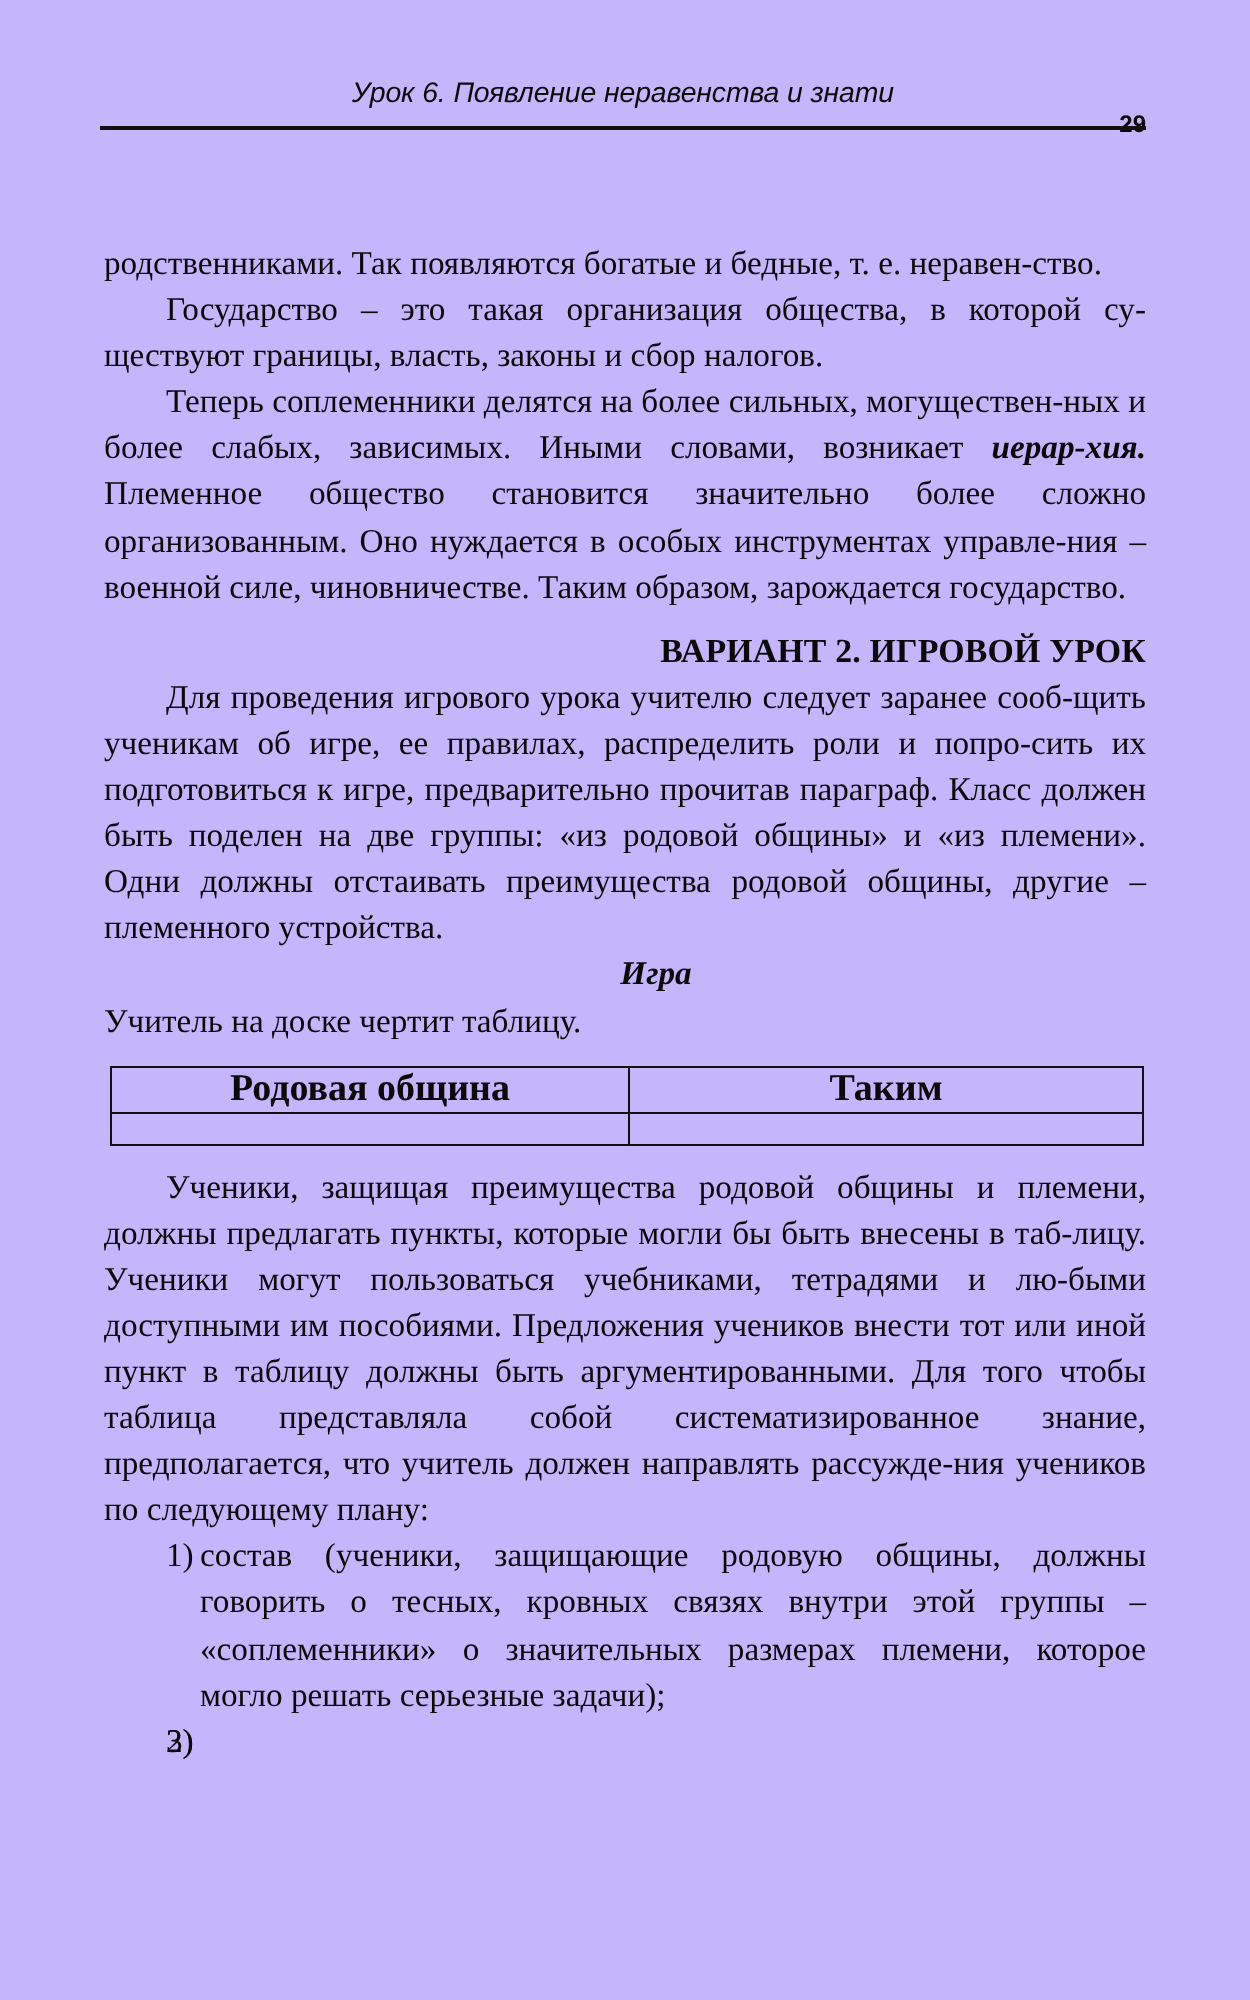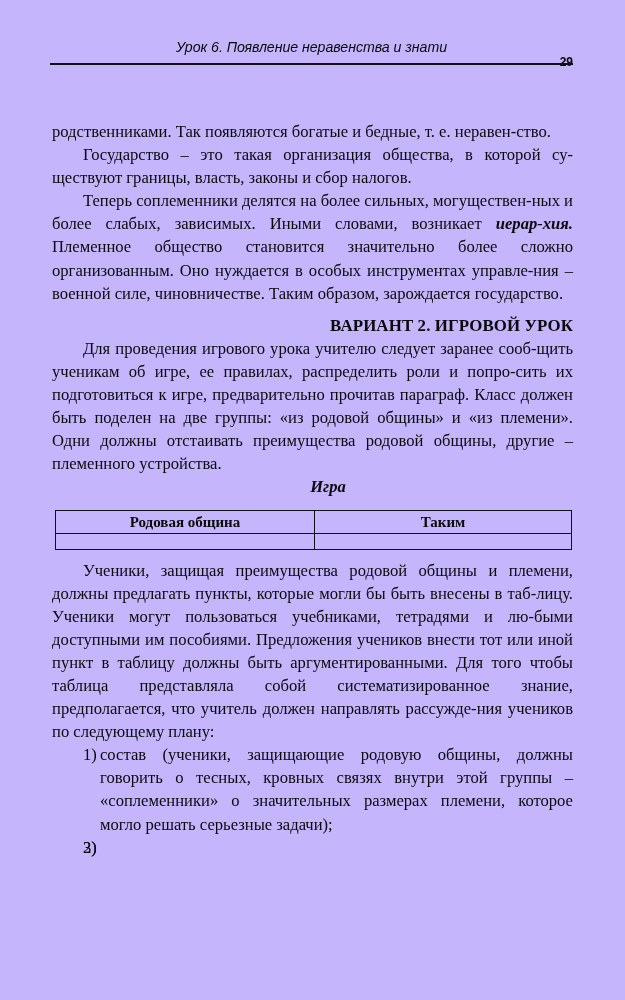--- a/index.html
+++ b/index.html
@@ -118,21 +118,21 @@
     table-layout: fixed;
   }
   table.two-col td,
   table.two-col th {
     border: 1.4px solid #111;
     padding: 0;
     text-align: center;
     vertical-align: middle;
   }
   table.two-col th {
-    font-size: 15px;
+    font-size: 19px;
     font-weight: 700;
     height: 22px;
     line-height: 22px;
   }
   table.two-col td.empty-cell {
     height: 15px;
   }
   table.two-col col.c1 { width: 259px; }
   table.two-col col.c2 { width: 257px; }
 
@@ -179,20 +179,21 @@
     <p class="body indent">Государство – это такая организация общества, в которой су-ществуют границы, власть, законы и сбор налогов.</p>
 
     <p class="body indent"><span>Теперь соплеменники делятся на более сильных, могуществен-ных и более слабых, зависимых. Иными словами, возникает </span><b class="bi">иерар-хия.</b><span> Племенное общество становится значительно более сложно организованным. Оно нуждается в особых инструментах управле-ния – военной силе, чиновничестве. Таким образом, зарождается государство.</span></p>
 
     <h2 class="section-heading">ВАРИАНТ 2. ИГРОВОЙ УРОК</h2>
 
     <p class="body indent">Для проведения игрового урока учителю следует заранее сооб-щить ученикам об игре, ее правилах, распределить роли и попро-сить их подготовиться к игре, предварительно прочитав параграф. Класс должен быть поделен на две группы: «из родовой общины» и «из племени». Одни должны отстаивать преимущества родовой общины, другие – племенного устройства.</p>
 
     <h3 class="sub-heading">Игра</h3>
 
+    <p class="body">Учитель на доске чертит таблицу.</p>
 
     <div class="table-wrap">
       <table class="two-col">
         <colgroup>
             <col class="c1">
             <col class="c2">
           </colgroup>
         <thead>
           <tr>
             <th>Родовая община</th>

